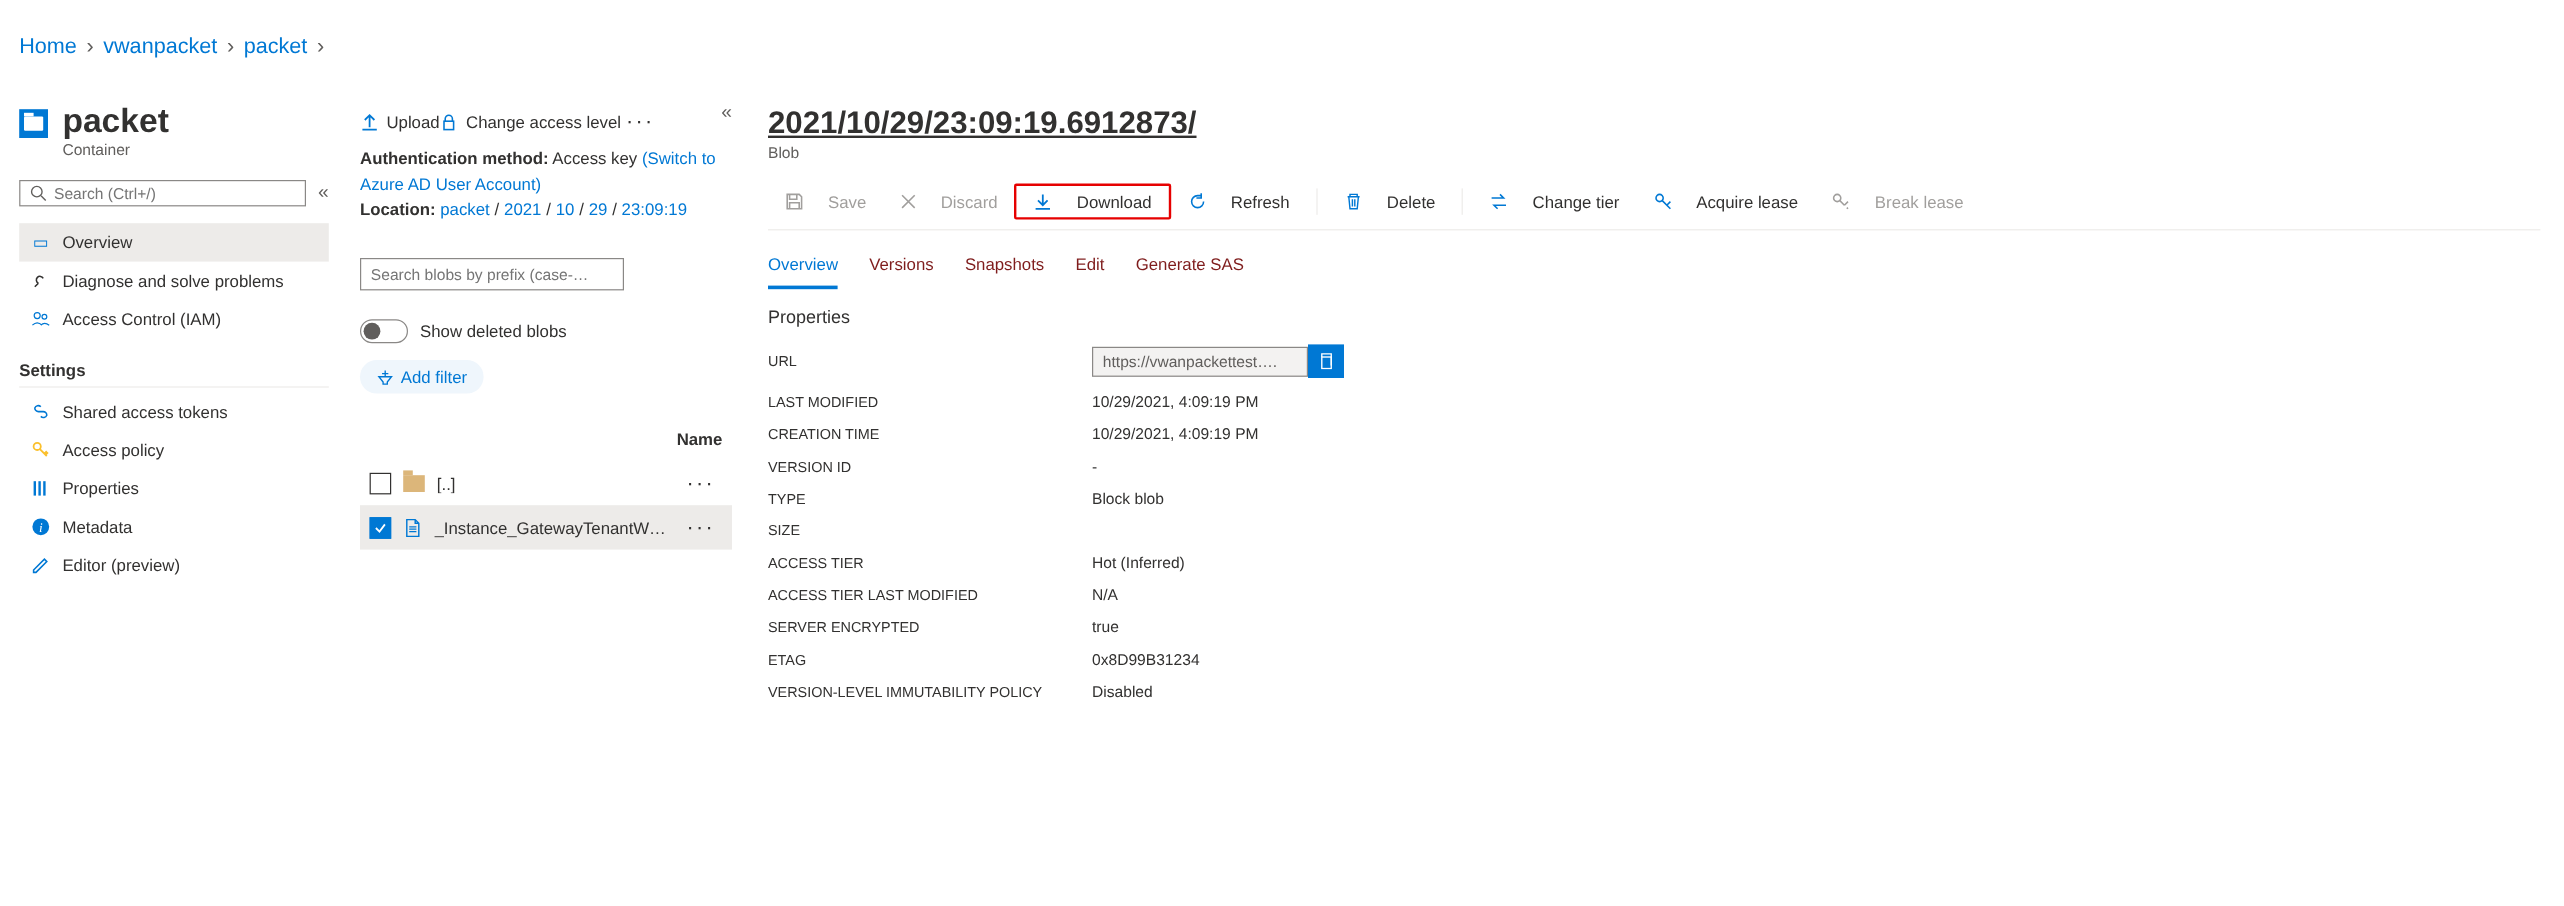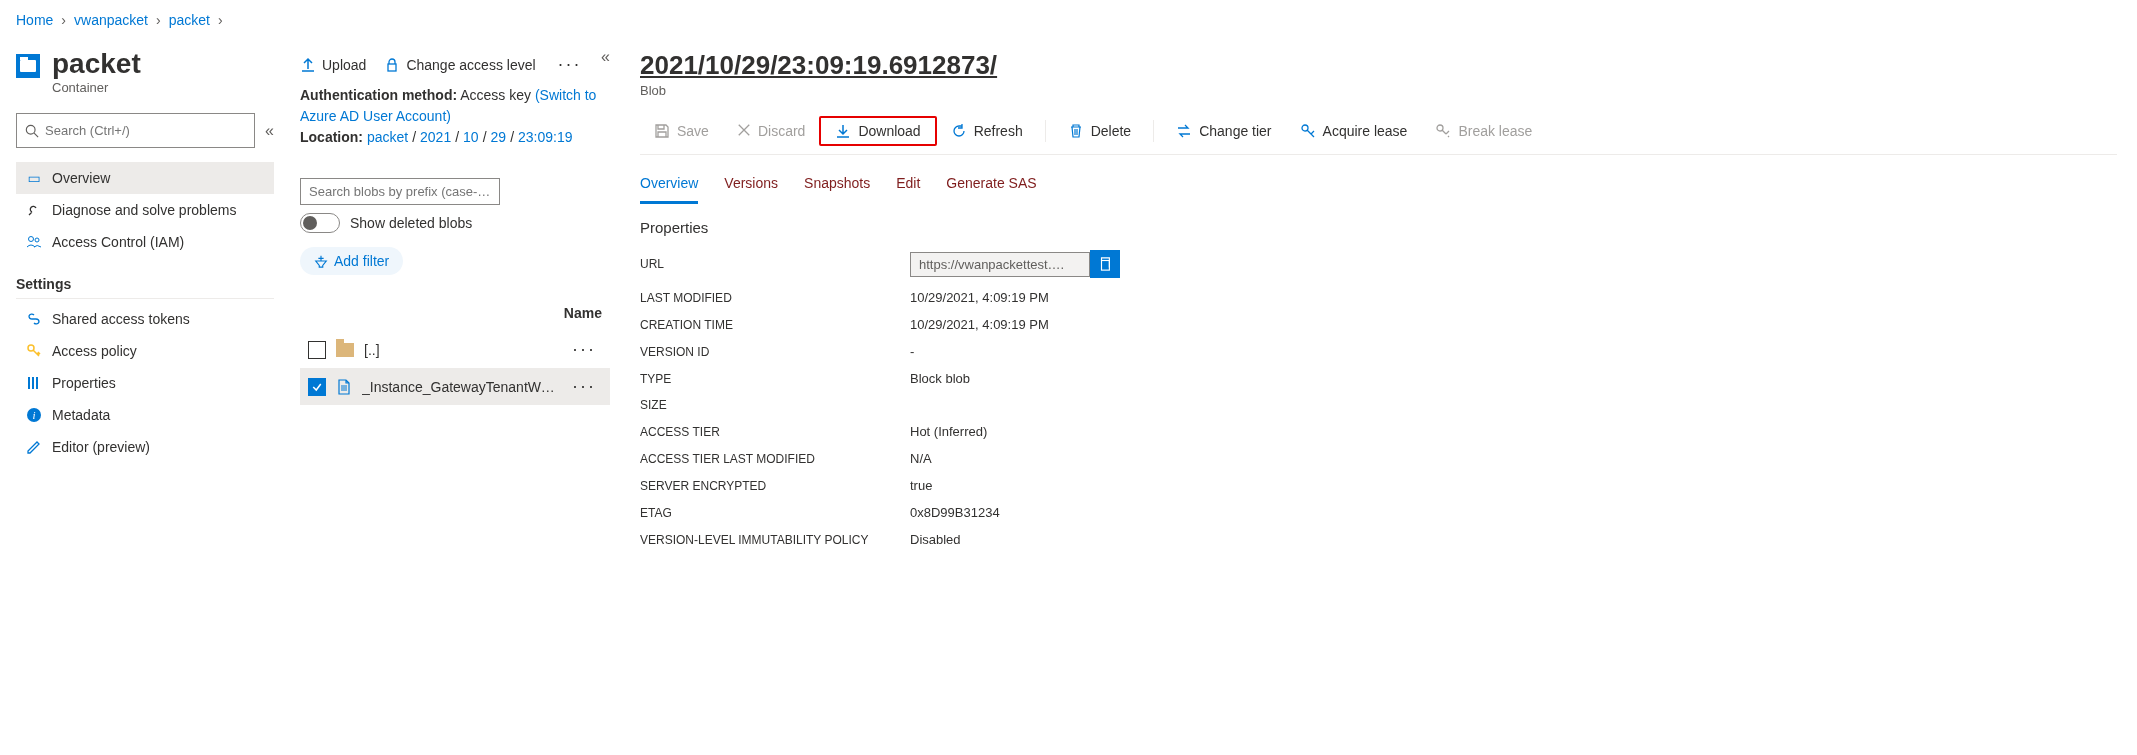--- a/index.html
+++ b/index.html
@@ -1,58 +1,58 @@
 <!DOCTYPE html>
 <html><head>
 <meta charset="utf-8">
 <style>
 * { box-sizing: border-box; margin: 0; padding: 0; }
 body { font-family: "Segoe UI", sans-serif; font-size: 13px; color: #323130; background: #fff; }
 a { text-decoration: none; color: #0078d4; cursor: pointer; }
 
-.breadcrumb { display: flex; align-items: center; gap: 8px; padding: 12px 16px; font-size: 14px; }
+.breadcrumb { display: flex; align-items: center; gap: 8px; padding: 28px 16px; font-size: 18px; }
 .breadcrumb .chevron { color: #605e5c; }
 
 .main-container { display: flex; }
 .left-panel { width: 290px; padding: 0 16px; }
 .center-panel { width: 330px; padding: 0 10px; position: relative; }
 .right-panel { flex: 1; padding: 0 20px; }
 
 .header-row { display: flex; align-items: flex-start; gap: 12px; padding: 8px 0 4px 0; }
 .container-icon { width: 24px; height: 24px; background: #0078d4; display: inline-flex; align-items: center; justify-content: center; margin-top: 6px; }
 .container-icon-inner { width: 16px; height: 12px; background: #fff; border-radius: 1px; position: relative; }
 .container-icon-inner::before { content:''; position:absolute; top:-3px; left:0; width:8px; height:3px; background:#fff; }
 .page-title { font-size: 28px; font-weight: 600; }
 .page-subtitle { font-size: 13px; color: #605e5c; }
 .collapse-btn { margin-left: auto; font-size: 16px; color: #605e5c; cursor: pointer; }
 
 .search-row { display: flex; align-items: center; gap: 10px; margin: 14px 0; }
-.search-box { flex: 1; display: flex; align-items: center; border: 1px solid #8a8886; padding: 4px 8px; height: 35px; }
+.search-box { flex: 1; display: flex; align-items: center; border: 1px solid #8a8886; padding: 4px 8px; height: 22px; }
 .search-box input { border: none; outline: none; flex: 1; font-size: 13px; }
 
 .nav-list { list-style: none; margin-top: 4px; }
 .nav-list li { display: flex; align-items: center; gap: 10px; padding: 8px 10px; cursor: pointer; font-size: 14px; }
 .nav-list li.selected { background: #edebe9; }
 .nav-icon { width:16px; height:16px; display:inline-flex; align-items:center; justify-content:center; }
 
 .section-header { font-size: 14px; font-weight: 600; margin: 18px 0 2px 0; padding-bottom: 4px; }
 .section-divider { border-bottom: 1px solid #edebe9; margin-bottom: 4px; }
 
 
-.toolbar { display: flex; align-items: center; gap: 18px; padding: 14px 0 10px 0; font-size: 14px; }
+.toolbar { display: flex; align-items: center; padding: 14px 0 10px 0; font-size: 14px; }
 .toolbar-btn { display: flex; align-items: center; gap: 6px; cursor: pointer; color: #323130; }
 .toolbar-btn .ticon { color: #0078d4; }
 .more-dots { cursor: pointer; font-size:18px; letter-spacing:2px; color:#323130; padding:0 4px; }
 
 .auth-block { font-size: 14px; line-height: 1.5; margin-bottom: 30px; }
 .auth-block b { font-weight: 600; }
 .loc-path a { color: #0078d4; }
 .loc-sep { color: #323130; margin: 0 4px; }
 
-.blob-search { border:1px solid #8a8886; padding:5px 8px; width: 200px; font-size:13px; margin-bottom:8px; }
+.blob-search { border:1px solid #8a8886; padding:5px 8px; width: 220px; font-size:13px; margin-bottom:24px; }
 
 .toggle-row { display:flex; align-items:center; gap:10px; font-size:14px; margin-bottom:14px; }
 .toggle { width:40px; height:20px; border:1px solid #8a8886; border-radius:20px; position:relative; background:#fff; }
 .toggle::after { content:''; width:14px; height:14px; background:#605e5c; border-radius:50%; position:absolute; top:2px; left:2px; }
 
 .filter-pill { display:inline-flex; align-items:center; gap:6px; background:#eff6fc; color:#0078d4; padding:6px 14px; border-radius:16px; font-size:14px; cursor:pointer; margin-bottom:20px; }
 
 .blob-table-header { display:flex; align-items:center; padding:10px 8px; font-size:14px; font-weight:600;justify-content:flex-end; }
 .blob-row { display:flex; align-items:center; padding:8px; gap:10px; }
 .blob-row.selected { background:#edebe9; }
@@ -61,21 +61,21 @@
 .folder-icon { width:18px; height:14px; background:#dcb67a; position:relative; }
 .folder-icon::before { content:''; position:absolute; top:-4px; left:0; width:8px; height:4px; background:#dcb67a; }
 .file-icon { color:#0078d4; }
 .blob-name { flex:1; overflow:hidden; text-overflow:ellipsis; white-space:nowrap; font-size:14px; }
 .row-more { cursor:pointer; font-size:18px; letter-spacing:2px; padding:0 6px; }
 
 
 .blob-title { font-size: 26px; font-weight:600; padding:10px 0 2px;text-decoration:underline; }
 .blob-subtitle { font-size:13px; color:#605e5c; margin-bottom:10px; }
 .right-toolbar { display:flex; align-items:center; gap:0; border-bottom:1px solid #edebe9; padding:8px 0; flex-wrap:wrap; }
-.rt-btn { display:flex; align-items:flex-start; gap:7px; padding:5px 14px; font-size:14px; cursor:pointer; color:#323130; }
+.rt-btn { display:flex; align-items:center; gap:20px; padding:5px 14px; font-size:14px; cursor:pointer; color:#323130; }
 .rt-btn.disabled { color:#a19f9d; cursor:default; }
 .rt-btn .ticon { color:#0078d4; }
 .rt-btn.disabled .ticon { color:#a19f9d; }
 .rt-divider { width:1px; height:22px; background:#edebe9; margin:0 8px; }
 .highlight-box { border:2px solid #e60000; border-radius:2px; }
 
 .tabs { display:flex; gap:26px; padding:14px 0 0; font-size:14px; border-bottom:1px solid #fff; }
 .tab { padding:6px 0 10px; cursor:pointer; color:#7f1d1d; }
 .tab.active { color:#0078d4; font-weight:400; border-bottom:3px solid #0078d4; }
 

